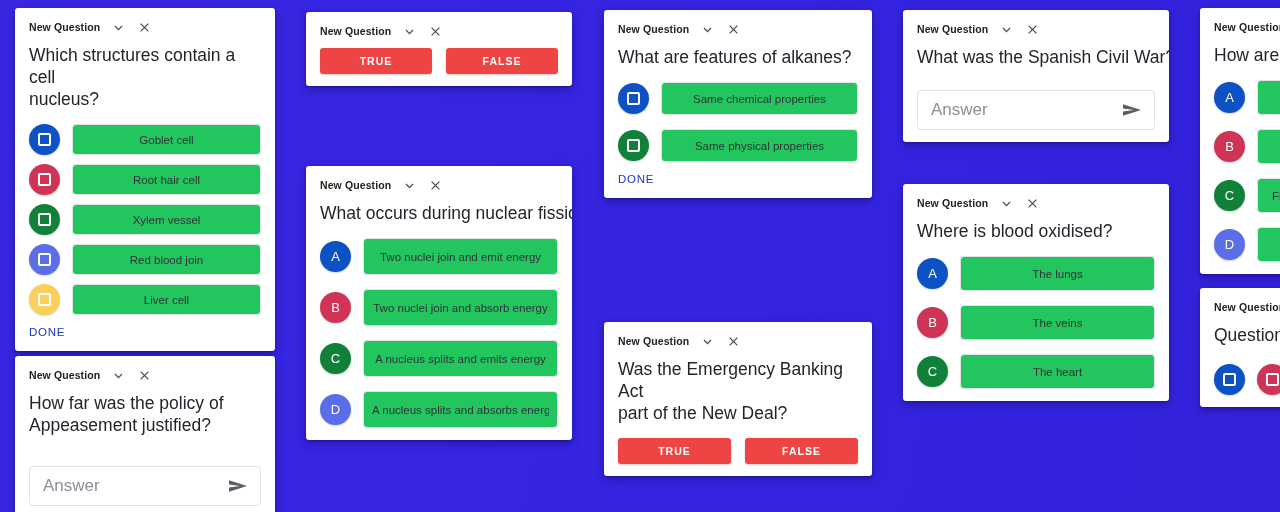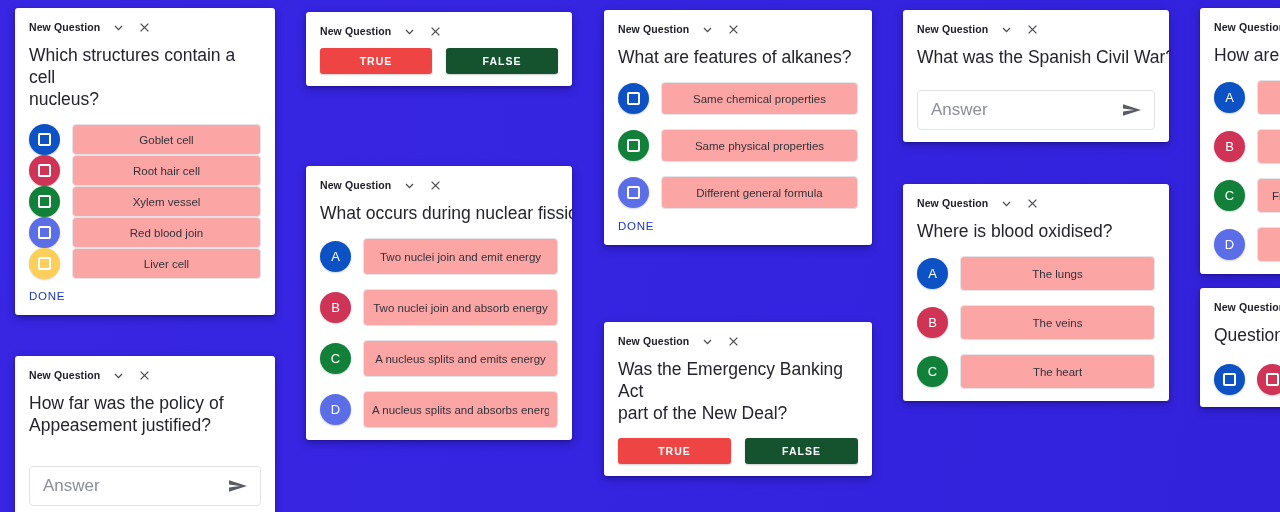--- a/index.html
+++ b/index.html
@@ -68,20 +68,21 @@
     white-space: pre-wrap;
   }
   .question.nowrap {
     white-space: nowrap;
   }
 
   
   .options {
     display: flex;
     flex-direction: column;
+    gap: 9px;
   }
   .opt-row {
     display: flex;
     align-items: center;
     gap: 12px;
   }
   .badge {
     width: 31px;
     height: 31px;
     border-radius: 50%;
@@ -103,21 +104,21 @@
     font-size: 13px;
     font-weight: 500;
     line-height: 1;
   }
   .opt-box {
     flex: 1 1 auto;
     min-width: 0;
     height: 31px;
     border: 1px solid #e2e3e6;
     border-radius: 4px;
-    background: #fca5a5;
+    background: #22c55e;
     display: flex;
     align-items: center;
     justify-content: center;
     padding: 0 8px;
     box-sizing: border-box;
   }
   .opt-box span {
     font-size: 11.5px;
     color: #31323a;
     white-space: nowrap;
@@ -154,21 +155,21 @@
     display: flex;
     align-items: center;
     justify-content: center;
     color: #fff;
     font-size: 10.5px;
     font-weight: bold;
     letter-spacing: 1px;
     box-shadow: 0 1px 2px rgba(0,0,0,0.2);
   }
   .tf-true  { background: #ef4444; }
-  .tf-false { background: #14532d; }
+  .tf-false { background: #ef4444; }
 
   
   .answer-box {
     height: 40px;
     border: 1px solid #e2e3e6;
     border-radius: 4px;
     display: flex;
     align-items: center;
     padding: 0 12px 0 13px;
     box-sizing: border-box;
@@ -375,28 +376,20 @@
           <span class="opt-box" style="height:33px">
               <span>Same chemical properties</span>
             </span>
         </div>
         <div class="opt-row">
           <span class="badge" style="background:#11813a">
               <span class="sq"></span>
             </span>
           <span class="opt-box" style="height:33px">
               <span>Same physical properties</span>
-            </span>
-        </div>
-        <div class="opt-row">
-          <span class="badge" style="background:#5b6ee8">
-              <span class="sq"></span>
-            </span>
-          <span class="opt-box" style="height:33px">
-              <span>Different general formula</span>
             </span>
         </div>
       </div>
       <div class="done">DONE</div>
     </div>
   </div>
 
   <div class="card" style="left:604px; top:322px; width:268px;">
     <div class="card-inner">
       <div class="card-head">

